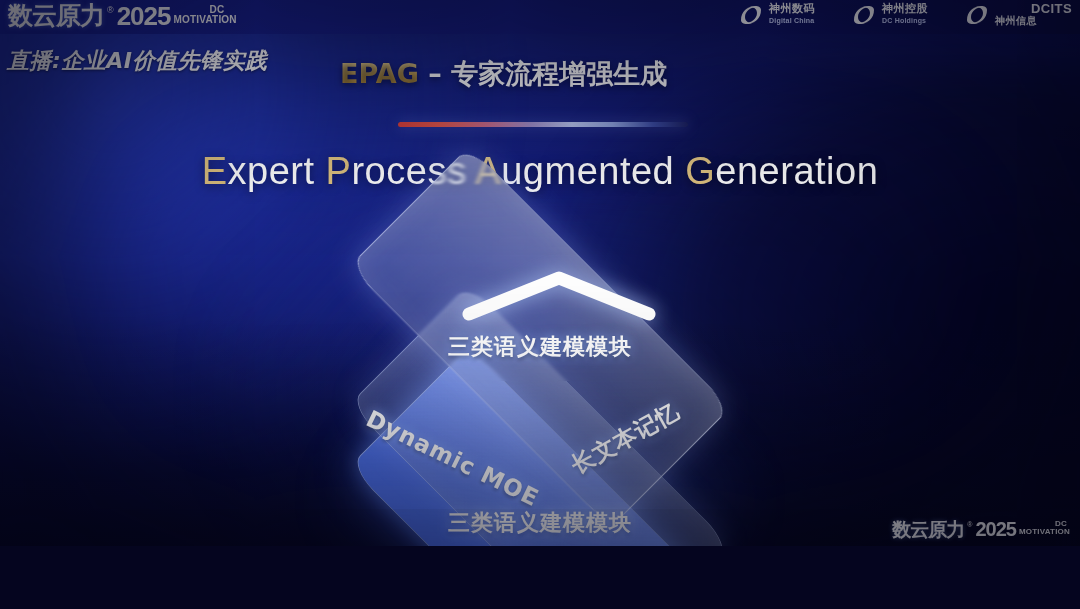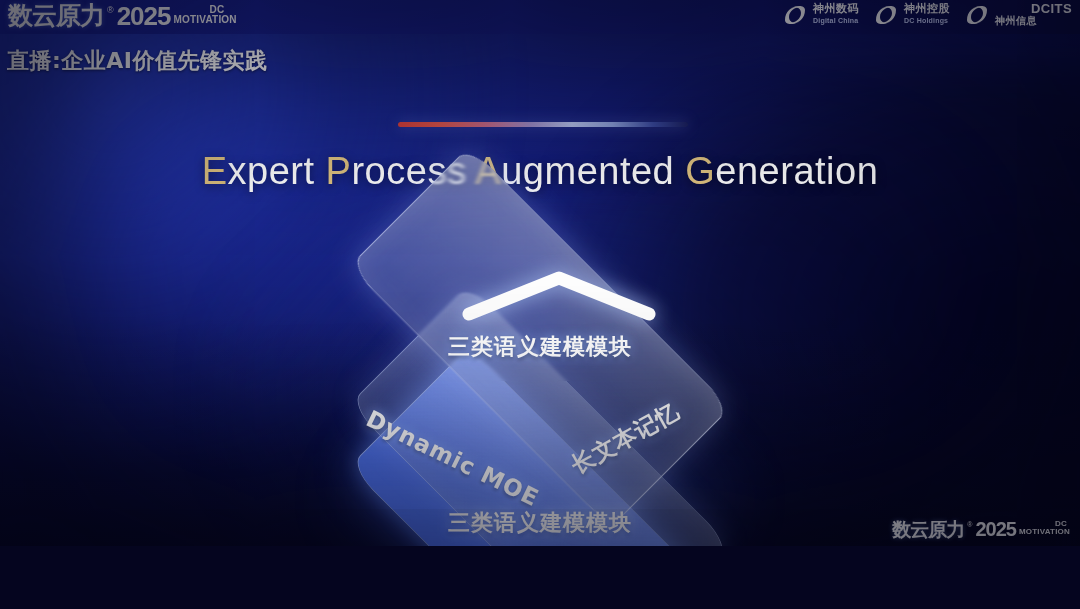--- a/index.html
+++ b/index.html
@@ -74,26 +74,27 @@
   .logo-dc .l1{font-size:10px;font-weight:bold;letter-spacing:.3px;padding-left:36px;}
   .logo-dc .l2{font-size:10px;font-weight:bold;letter-spacing:.2px;}
 
   .live-title{
     position:absolute;left:7px;top:46px;
     font-size:22px;font-weight:bold;color:#ffffff;
     letter-spacing:.5px;
     font-family:"DejaVu Sans","Liberation Sans",sans-serif;
     text-shadow:0 1px 3px rgba(0,0,0,.55);
     white-space:nowrap;
+    font-style:italic;
   }
 
   
   .corp-logos{
     position:absolute;right:8px;top:3px;
-    display:flex;align-items:center;gap:14px;
+    display:flex;align-items:center;gap:36px;
   }
   .corp-logo{display:flex;align-items:center;gap:5px;}
   .corp-mark{
     position:relative;width:26px;height:24px;flex:0 0 auto;
   }
   .corp-mark svg{display:block;}
   .corp-txt{display:flex;flex-direction:column;line-height:10px;}
   .corp-txt .cn{
     font-size:11px;font-weight:bold;color:#ffffff;letter-spacing:.5px;
     font-family:"DejaVu Sans","Liberation Sans",sans-serif;
@@ -294,20 +295,23 @@
         </svg>
       </span>
       <span class="corp-txt rev">
         <span class="en-big">DCITS</span>
         <span class="cn">神州信息</span>
       </span>
     </div>
 
   </div>
 
+  <div class="epag-heading">
+    <span class="gold">EPAG</span><span class="wht"> – </span><span class="wht">专家流程增强生成</span>
+  </div>
 
   <div class="divider-bar"></div>
 
   <div class="epag-en">
     <span class="cap">E</span><span class="rest">xpert</span>
     <span class="cap">P</span><span class="rest">rocess</span>
     <span class="cap">A</span><span class="rest">ugmented</span>
     <span class="cap">G</span><span class="rest">eneration</span>
   </div>
 

